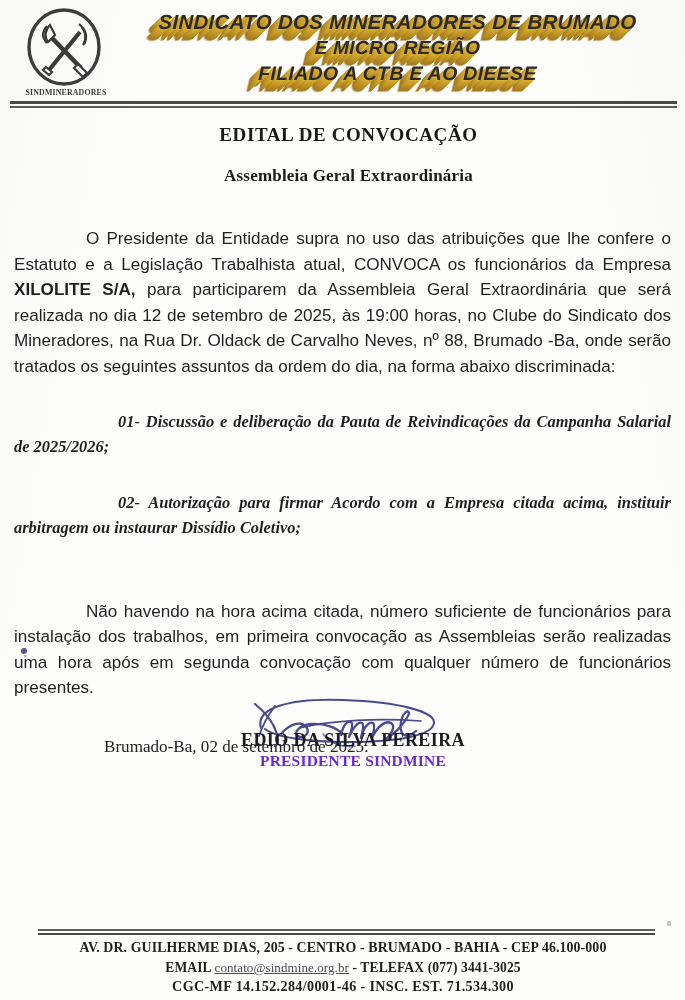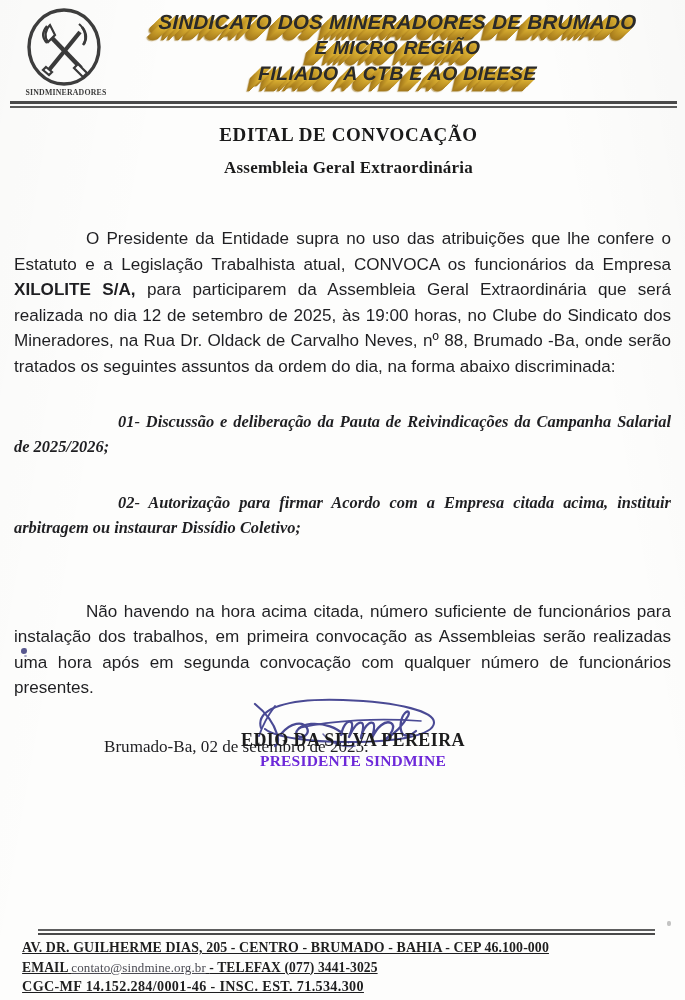--- a/index.html
+++ b/index.html
@@ -135,21 +135,21 @@
     font-size: 19px;
     letter-spacing: 0.6px;
     color: #1a1a1a;
   }
   .doc-title .t2 {
     font-family: "Liberation Serif", "DejaVu Serif", serif;
     font-weight: 700;
     font-size: 17px;
     letter-spacing: 0.2px;
     color: #1a1a1a;
-    margin-top: 12px;
+    margin-top: 20px;
   }
 
   
   .body-area {
     position: absolute;
     left: 14px;
     right: 14px;
     top: 226px;
   }
   p.para {
@@ -272,24 +272,24 @@
     background: #5e5e5e;
   }
   .rule-bottom .r-gap { height: 2px; }
   .rule-bottom .r-thick {
     height: 2.5px;
     background: #4a4a4a;
   }
 
   .footer {
     position: absolute;
-    left: 12px;
+    left: 1px;
     right: 0;
     top: 938px;
-    text-decoration: underline;
+    text-align: center;
   }
   .footer-line {
     font-family: "Liberation Serif", "DejaVu Serif", serif;
     font-weight: 700;
     font-size: 14.3px;
     letter-spacing: 0.1px;
     line-height: 19.5px;
     color: #1f1f1f;
     transform: scaleX(0.97);
   }

